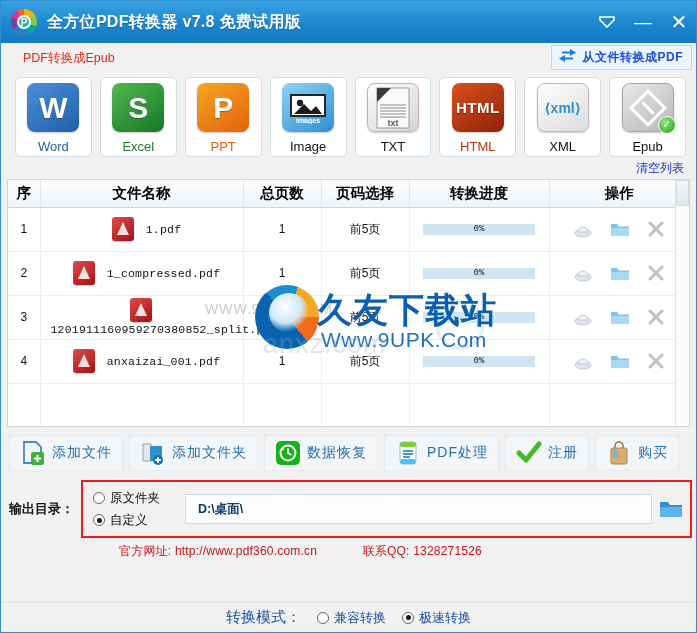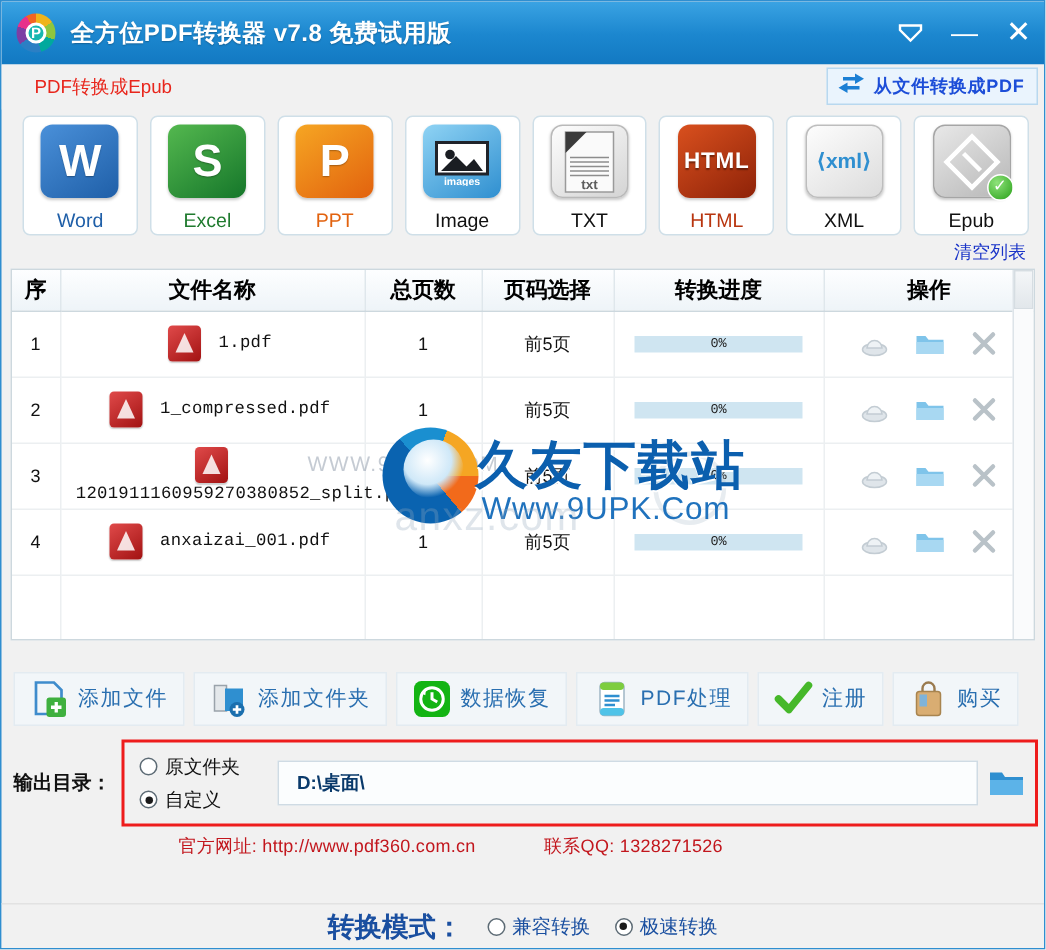--- a/index.html
+++ b/index.html
@@ -204,21 +204,21 @@
   }
   .scroll-col .thumb {
     position: absolute; top: 0; left: 0; right: 0; height: 26px;
     background: linear-gradient(to bottom,#f4f6f8,#e2e7eb);
     border: 1px solid #d6dde2;
   }
 
   
   .actionrow {
     display: flex; align-items: center; gap: 6px;
-    padding: 21px 6px 0 8px;
+    padding: 8px 6px 0 8px;
   }
   .act-btn {
     height: 36px; display: flex; align-items: center; gap: 6px;
     padding: 0 10px;
     background: #f2f6f9;
     border: 1px solid #e3ebf1;
     cursor: pointer;
   }
   .act-btn .lbl { font-size: 14px; color: #2a6fb0; letter-spacing: 1px; }
   .act-ico { width: 26px; height: 26px; flex: 0 0 auto; }
@@ -280,21 +280,21 @@
   }
   .footer-info .qq { margin-left: 18px; padding-left: 24px; }
   .modebar {
     position: absolute; left: 0; right: 0; bottom: 0;
     height: 30px;
     display: flex; align-items: center; justify-content: center;
     gap: 10px;
     background: #f1f1f1;
     border-top: 1px solid #e2e2e2;
   }
-  .modebar .mlabel { font-size: 18px; color: #1a4fa0; font-weight: bold; }
+  .modebar .mlabel { font-size: 15px; color: #1a4fa0; font-weight: normal; }
   .mode-opt { display: flex; align-items: center; gap: 5px; cursor: pointer; margin-left: 6px;}
   .mode-opt .lbl { font-size: 13px; color: #1a4fa0; }
 
   
   .watermark {
     position: absolute; left: 200px; top: 272px;
     width: 300px; height: 95px;
     pointer-events: none;
     z-index: 5;
   }

